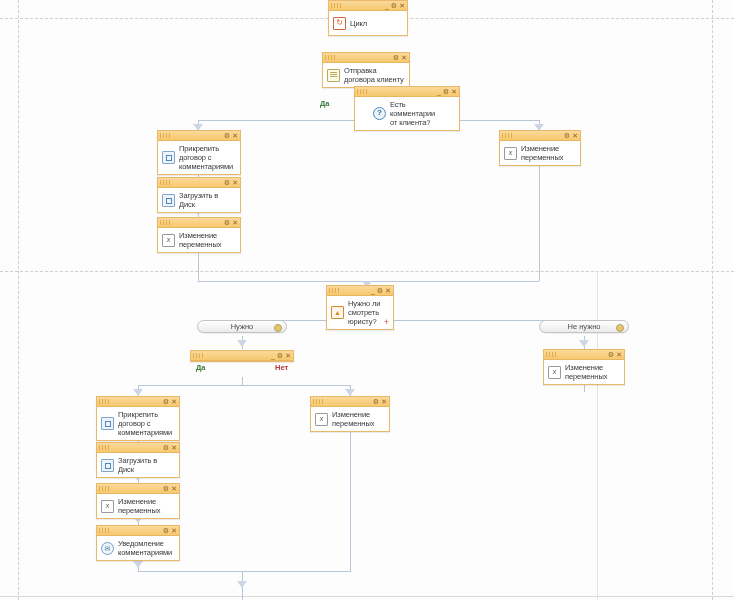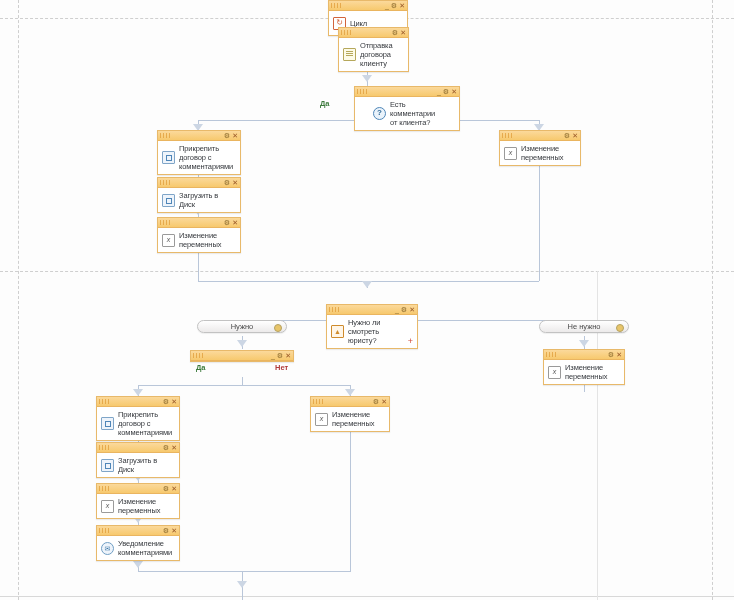--- a/index.html
+++ b/index.html
@@ -289,21 +289,21 @@
       <span class="hbtn">_</span>
       <span class="hbtn">⚙</span>
       <span class="hbtn close">✕</span>
     </div>
     <div class="node-body">
       <span class="ic ic-loop"></span>
       <span class="node-label">Цикл</span>
     </div>
   </div>
 
-  <div class="node" style="left:322px; top:27px; width:71px;margin-left:16px;">
+  <div class="node" style="left:322px; top:52px; width:88px;">
     <div class="node-head">
       <span class="grip"></span>
       <span class="hbtn">⚙</span>
       <span class="hbtn close">✕</span>
     </div>
     <div class="node-body">
       <span class="ic ic-doc"></span>
       <span class="node-label">Отправка договора клиенту</span>
     </div>
   </div>
@@ -364,21 +364,21 @@
       <span class="grip"></span>
       <span class="hbtn">⚙</span>
       <span class="hbtn close">✕</span>
     </div>
     <div class="node-body">
       <span class="ic ic-var"></span>
       <span class="node-label">Изменение переменных</span>
     </div>
   </div>
 
-  <div class="node" style="left:326px; top:304px; width:92px;">
+  <div class="node" style="left:326px; top:285px; width:68px;">
     <div class="node-head">
       <span class="grip"></span>
       <span class="hbtn">_</span>
       <span class="hbtn">⚙</span>
       <span class="hbtn close">✕</span>
     </div>
     <div class="node-body" style="padding-right:12px;">
       <span class="ic ic-alert"></span>
       <span class="node-label">Нужно ли смотреть юристу?</span>
     </div>

